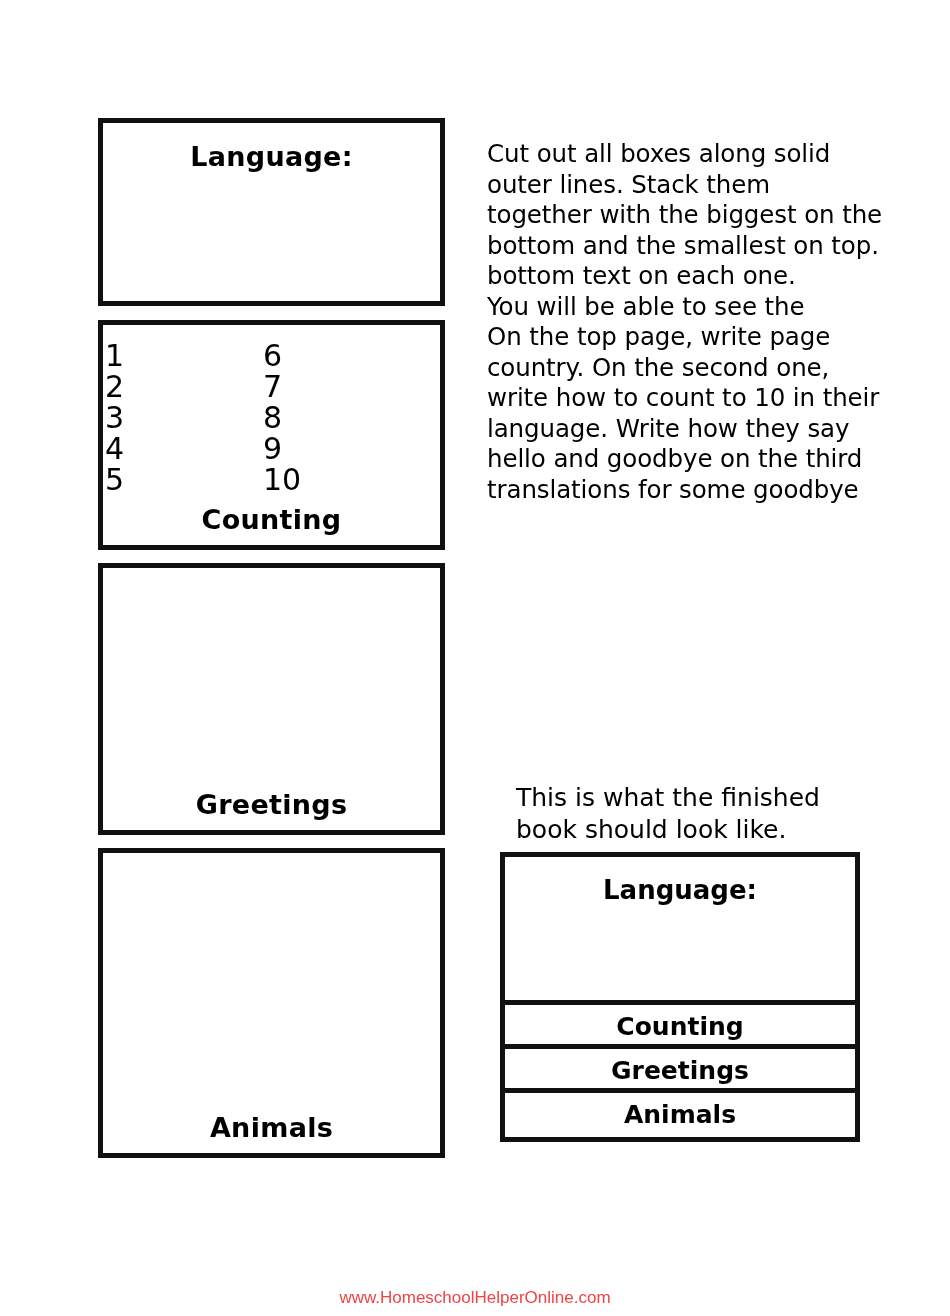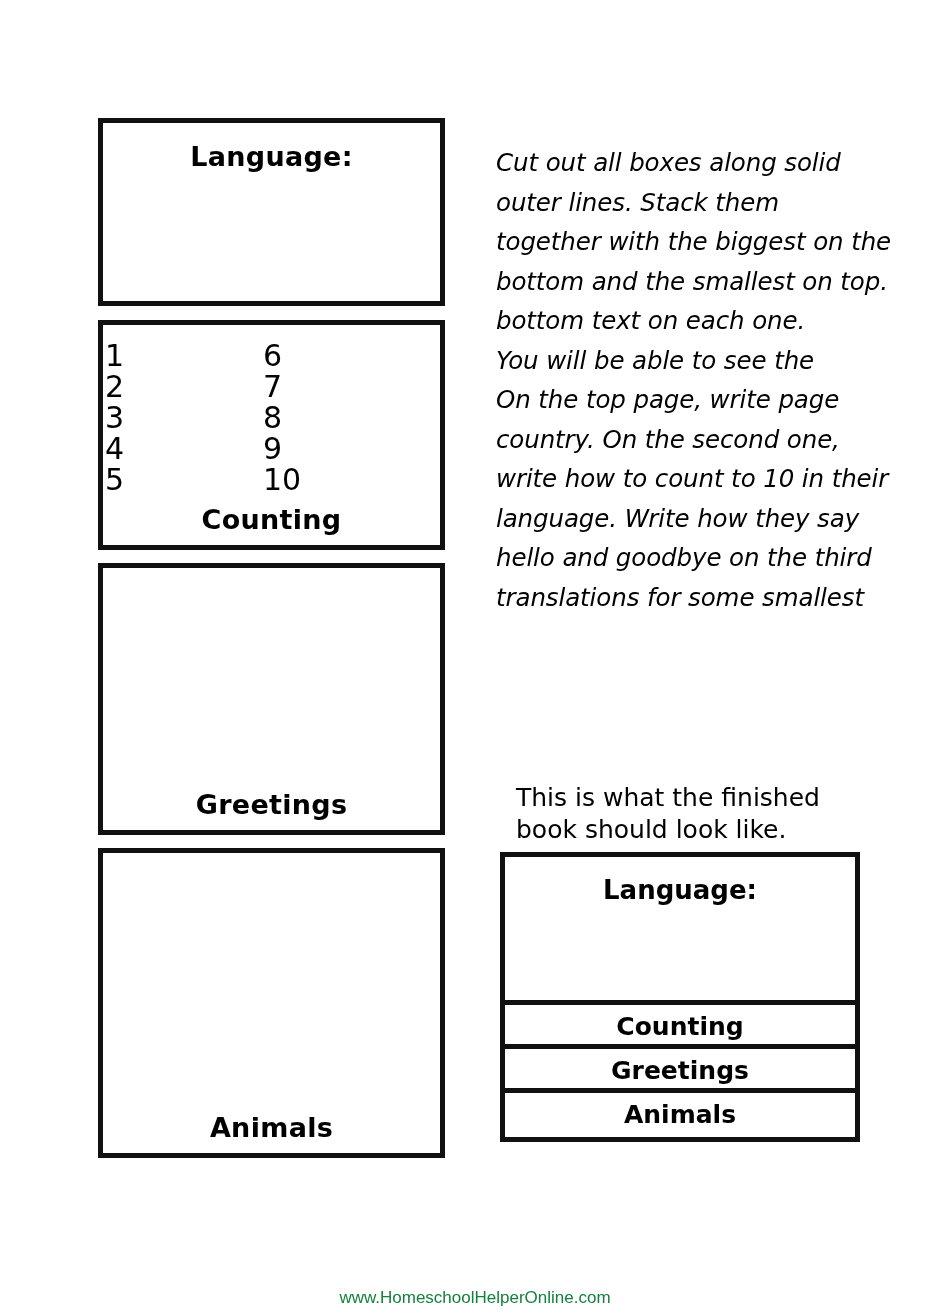--- a/index.html
+++ b/index.html
@@ -78,21 +78,21 @@
   .instructions {
     position: absolute;
     left: 487px;
     top: 139px;
     width: 425px;
     font-size: 24.5px;
     font-weight: normal;
     line-height: 1.245;
     letter-spacing: -0.1px;
   }
-  .instructions p { margin: 9px; font-style: italic; }
+  .instructions p { margin: 0; }
 
   .finished-note {
     position: absolute;
     left: 516px;
     top: 782px;
     width: 360px;
     font-size: 25px;
     line-height: 1.26;
     text-align: left;
   }
@@ -136,21 +136,21 @@
 
   
   .footer {
     position: absolute;
     left: 0;
     right: 0;
     top: 1288px;
     text-align: center;
     font-size: 17px;
     font-weight: normal;
-    color: #15803d;
+    color: #ef4444;
     font-family: "Liberation Sans", "DejaVu Sans", sans-serif;
   }
 </style>
 </head>
 <body>
 
 <div class="page-sheet"></div>
 
 <div class="cut-box" style="left:98px; top:118px; width:347px; height:188px;">
   <div class="box-title-top">Language:</div>
@@ -189,21 +189,21 @@
   <p>outer lines.  Stack them</p>
   <p>together with the biggest on the</p>
   <p>bottom and the smallest on top.</p>
   <p>bottom text on each one.</p>
   <p>You will be able to see the</p>
   <p>On the top page, write page</p>
   <p>country.   On the second one,</p>
   <p>write how to count to 10 in their</p>
   <p>language.  Write how they say</p>
   <p>hello and goodbye on the third</p>
-  <p>translations for some smallest</p>
+  <p>translations for some goodbye</p>
 </div>
 
 <div class="finished-note">
   <p>This is what the finished</p>
   <p>book should look like.</p>
 </div>
 
 <div class="book-mock">
   <div class="book-cover">
     <div class="cover-title">Language:</div>

